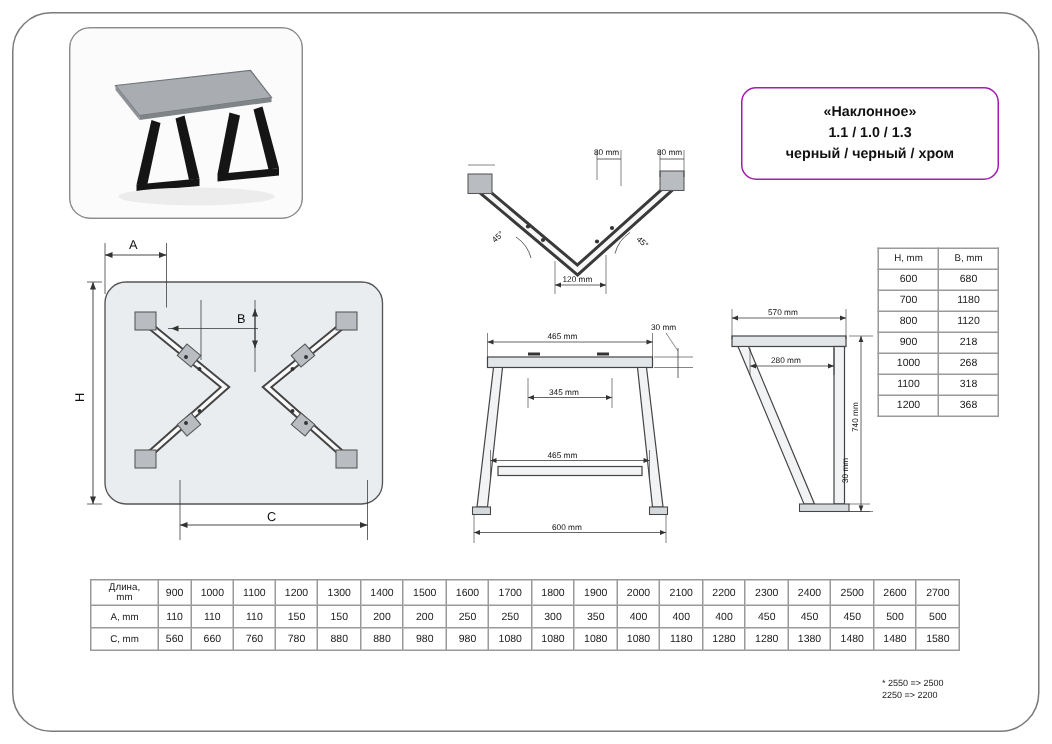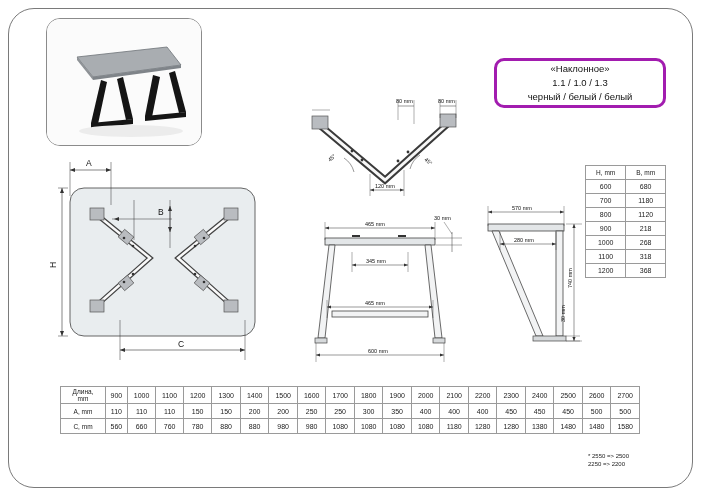--- a/index.html
+++ b/index.html
@@ -2,22 +2,22 @@
 <html><head>
 <meta charset="utf-8">
 <style>
   html,body{margin:0;padding:0;background:#ffffff;}
   body{width:701px;height:496px;font-family:"Liberation Sans",sans-serif;color:#1a1a1a;}
   #sheet{position:relative;width:701px;height:496px;overflow:hidden;}
   .frame{position:absolute;left:8px;top:8px;width:685px;height:480px;border:1px solid #7a7a7a;border-radius:26px;box-sizing:border-box;}
 
   .photo-box{position:absolute;left:46px;top:18px;width:154px;height:126px;border:1px solid #8b8b8b;border-radius:14px;background:#fdfdfd;overflow:hidden;}
 
-  .title-box{position:absolute;left:494px;top:58px;width:172px;height:50px;border:3px solid #a21caf;border-radius:10px;box-sizing:border-box;
-      display:flex;flex-direction:column;align-items:center;justify-content:center;gap:2px;}
+  .title-box{position:absolute;left:494px;top:58px;width:172px;height:62px;border:1px solid #a21caf;border-radius:10px;box-sizing:border-box;
+      display:flex;flex-direction:column;align-items:center;justify-content:center;gap:2px;font-weight:bold;}
   .title-box div{font-size:9.5px;line-height:12px;color:#111;}
 
   .hb-table{position:absolute;left:585px;top:165px;width:81px;border-collapse:collapse;font-size:7px;}
   .hb-table td,.hb-table th{border:1px solid #9a9a9a;text-align:center;padding:1px 0;height:11px;font-weight:normal;color:#1a1a1a;}
   .hb-table th{font-size:6.5px;}
 
   .big-table{position:absolute;left:60px;top:386px;width:580px;border-collapse:collapse;font-size:7px;}
   .big-table td{border:1px solid #9a9a9a;text-align:center;padding:1px 0;height:12px;color:#1a1a1a;}
   .big-table td.rowhdr{text-align:center;font-size:6.5px;width:44px;}
 
@@ -49,21 +49,21 @@
       <path d="M106,56 L98,97 L105,98 L113,58 Z" fill="#151515"></path>
       <path d="M128,52 L139,93 L132,94 L122,54 Z" fill="#151515"></path>
       <path d="M98,97 L139,93 L139,98 L98,102 Z" fill="#151515"></path>
       <ellipse cx="84" cy="112" rx="52" ry="6" fill="#ececec"></ellipse>
     </svg>
   </div>
 
   <div class="title-box">
     <div>«Наклонное»</div>
     <div>1.1 / 1.0 / 1.3</div>
-    <div>черный / белый / белый</div>
+    <div>черный / черный / хром</div>
   </div>
 
   <table class="hb-table">
     <tbody>
         <tr>
       <th>H, mm</th>
       <th>B, mm</th>
     </tr>
     <tr>
           <td>600</td>

